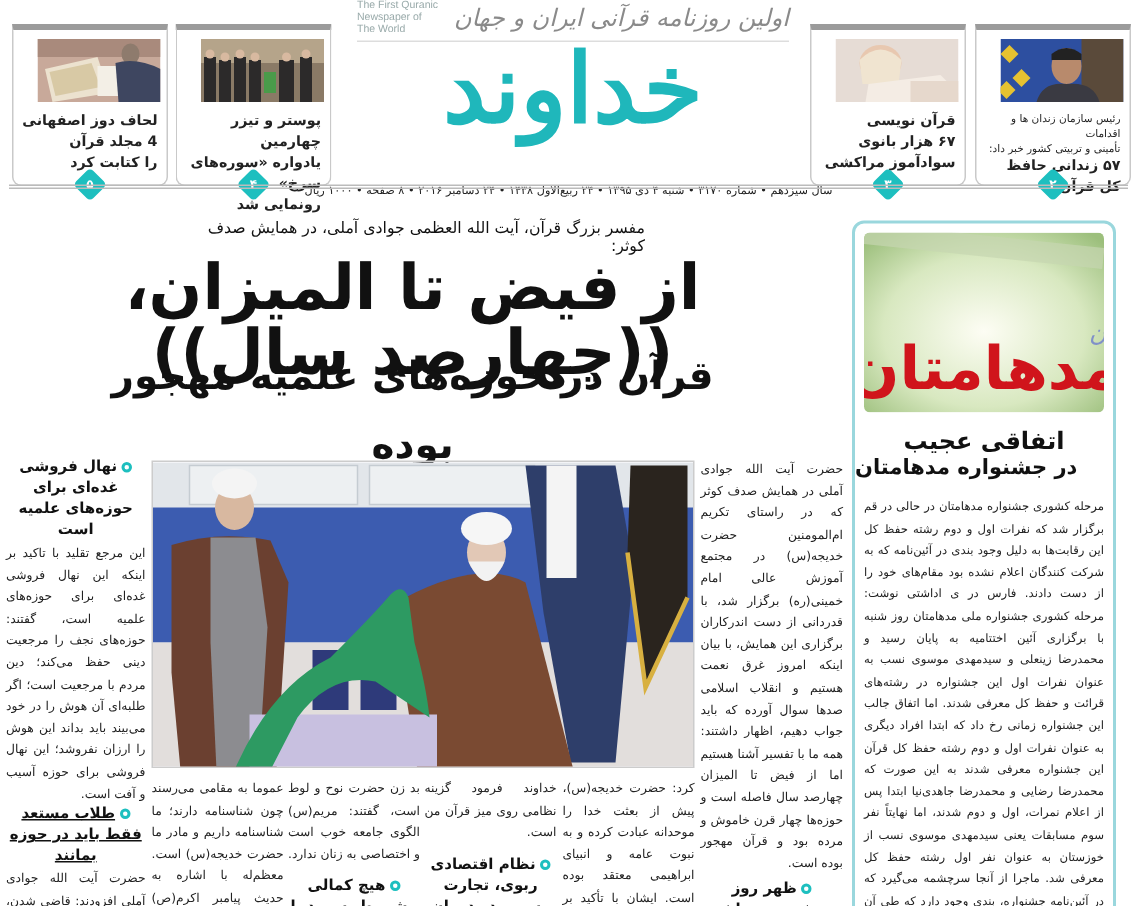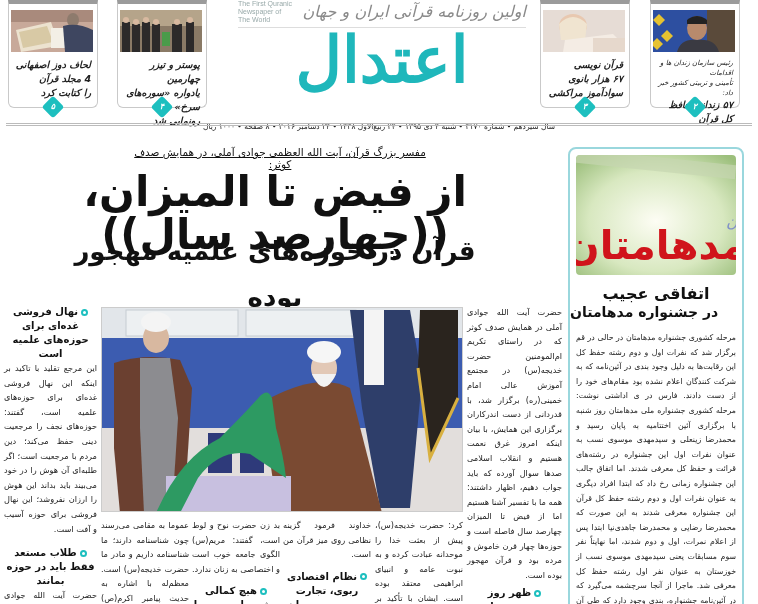--- a/index.html
+++ b/index.html
@@ -1,37 +1,37 @@
 <!DOCTYPE html>
 <html><head>
 <meta charset="utf-8">
 <style>
   * { box-sizing: border-box; margin: 0; padding: 0; }
   html, body { width: 758px; height: 604px; overflow: hidden; background: #ffffff; }
   body { font-family: "DejaVu Sans", sans-serif; color: #1a1a1a; position: relative; direction: rtl; }
 
   
   .masthead { position: absolute; top: 0; left: 0; width: 758px; height: 125px; }
-  .teaser { position: absolute; top: 0; width: 90px; height: 108px; border: 1px solid #c9c9c9; border-top: 4px solid #9b9b9b; border-radius: 0 0 6px 6px; background: #fff; font-style: italic; }
+  .teaser { position: absolute; top: 16px; width: 104px; height: 108px; border: 1px solid #c9c9c9; border-top: 4px solid #9b9b9b; border-radius: 0 0 6px 6px; background: #fff; }
   .teaser .photo { position: absolute; top: 6px; left: 4px; right: 4px; height: 42px; }
   .teaser .caption { position: absolute; top: 54px; left: 4px; right: 6px; font-size: 9.5px; line-height: 14px; font-weight: bold; text-align: right; color: #222; }
   .teaser .caption.small .lead { font-size: 7px; font-weight: normal; line-height: 10px; display: block; }
   .teaser .pagenum { position: absolute; bottom: -8px; left: 50%; margin-left: -8px; width: 16px; height: 16px; background: #1dbfbf; transform: rotate(45deg); border-radius: 3px; }
   .teaser .pagenum span { display: block; transform: rotate(-45deg); color: #fff; font-size: 8px; text-align: center; line-height: 16px; font-weight: bold; }
 
   .logo-area { position: absolute; left: 232px; top: 0; width: 300px; height: 108px; }
   .logo-en { position: absolute; left: 6px; top: 0; font-size: 7px; line-height: 8px; color: #9aa; direction: ltr; text-align: left; font-family: "Liberation Sans", sans-serif; }
   .logo-sub { position: absolute; right: 6px; top: 2px; font-size: 16px; color: #8a8a8a; font-family: "DejaVu Serif", serif; font-style: italic; }
   .logo-rule { position: absolute; left: 6px; right: 6px; top: 27px; height: 1px; background: #ddd; }
   .logo-main { position: absolute; left: 0; right: 0; top: 20px; text-align: center; font-size: 64px; line-height: 80px; color: #1fb7bb; font-family: "DejaVu Serif", serif; font-weight: bold; }
   .issue-line { position: absolute; left: 0; right: 0; top: 122px; text-align: center; font-size: 7.5px; color: #222; }
   .masthead-rule { position: absolute; left: 6px; right: 6px; top: 123px; height: 3px; border-top: 1px solid #bbb; border-bottom: 1px solid #bbb; }
 
   
-  .kicker { position: absolute; top: 146px; left: 130px; width: 300px; text-align: center; font-size: 10.5px; color: #111; text-decoration: underline; }
+  .kicker { position: absolute; top: 146px; left: 130px; width: 300px; text-align: right; font-size: 10.5px; color: #111; }
   .headline { position: absolute; left: 55px; width: 440px; text-align: center; font-weight: bold; color: #111; font-family: "DejaVu Sans", sans-serif; }
   .headline.l1 { top: 170px; font-size: 42px; line-height: 43px; }
   .headline.l2 { top: 228px; font-size: 26px; line-height: 46px; }
 
   
   .main-photo { position: absolute; left: 101px; top: 307px; width: 362px; height: 205px; border: 1px solid #ccc; overflow: hidden; }
 
   
   .col { position: absolute; font-size: 8.2px; line-height: 14.6px; text-align: justify; color: #222; }
   .col p { margin-bottom: 0; }
@@ -107,21 +107,21 @@
   </div>
 
   <div class="logo-area">
     <div class="logo-en">
       <div>The First Quranic</div>
       <div>Newspaper of</div>
       <div>The World</div>
     </div>
     <div class="logo-sub">اولین روزنامه قرآنی ایران و جهان</div>
     <div class="logo-rule"></div>
-    <div class="logo-main">اعتدال</div>
+    <div class="logo-main">خداوند</div>
   </div>
   <div class="issue-line">سال سیزدهم • شماره ۳۱۷۰ • شنبه ۴ دی ۱۳۹۵ • ۲۴ ربیع‌الاول ۱۴۳۸ • ۲۴ دسامبر ۲۰۱۶ • ۸ صفحه • ۱۰۰۰ ریال</div>
 
   <div class="teaser" style="left:540px;">
     <div class="photo">
       <svg width="82" height="42" viewBox="0 0 82 42">
         <rect width="82" height="42" fill="#e6dcd5"></rect>
         <ellipse cx="30" cy="16" rx="14" ry="12" fill="#e8c8b0"></ellipse>
         <path d="M16,14 Q30,0 44,14 L42,30 L18,30 Z" fill="#f0e4d0"></path>
         <path d="M22,30 L70,24 L82,36 L82,42 L20,42 Z" fill="#f4ece4"></path>
@@ -225,21 +225,21 @@
   <p class="sub" style="margin-top:8px;"><span class="dot"></span><span>هیچ کمالی مشروط به مرد یا زن بودن نیست</span></p>
 </div>
 
 <div class="col" style="left:101px; top:518px; width:88px;">
   <p>عموما به مقامی می‌رسند چون شناسنامه دارند؛ ما شناسنامه داریم و مادر ما حضرت خدیجه(س) است. معظم‌له با اشاره به حدیث پیامبر اکرم(ص) مبنی بر اینکه من و</p>
 </div>
 
 <div class="col" style="left:4px; top:305px; width:93px;">
   <p class="sub"><span class="dot"></span><span>نهال فروشی غده‌ای برای حوزه‌های علمیه است</span></p>
   <p>این مرجع تقلید با تاکید بر اینکه این نهال فروشی غده‌ای برای حوزه‌های علمیه است، گفتند: حوزه‌های نجف را مرجعیت دینی حفظ می‌کند؛ دین مردم با مرجعیت است؛ اگر طلبه‌ای آن هوش را در خود می‌بیند باید بداند این هوش را ارزان نفروشد؛ این نهال فروشی برای حوزه آسیب و آفت است.</p>
-  <p class="sub" style="margin-top:10px;"><span class="dot"></span><span>طلاب مستعد فقط باید در حوزه بمانند</span></p>
+  <p class="sub" style="text-decoration:underline;"><span class="dot"></span><span>طلاب مستعد فقط باید در حوزه بمانند</span></p>
   <p>حضرت آیت الله جوادی آملی افزودند: قاضی شدن، امام جمعه و جماعات شدن واجب کفائی است و ما باید تأمین کنیم و وظیفه ما نسبت به نظام محسوب می‌شود اما اگر کسی استعداد</p>
 </div>
 
 <div class="sidebar">
   <div class="banner">
     <svg width="160" height="120" viewBox="0 0 160 120">
       <defs>
         <radialGradient id="g1" cx="0.5" cy="0.55" r="0.7">
           <stop offset="0" stop-color="#fdfdf4"></stop>
           <stop offset="0.6" stop-color="#d8e8c0"></stop>

